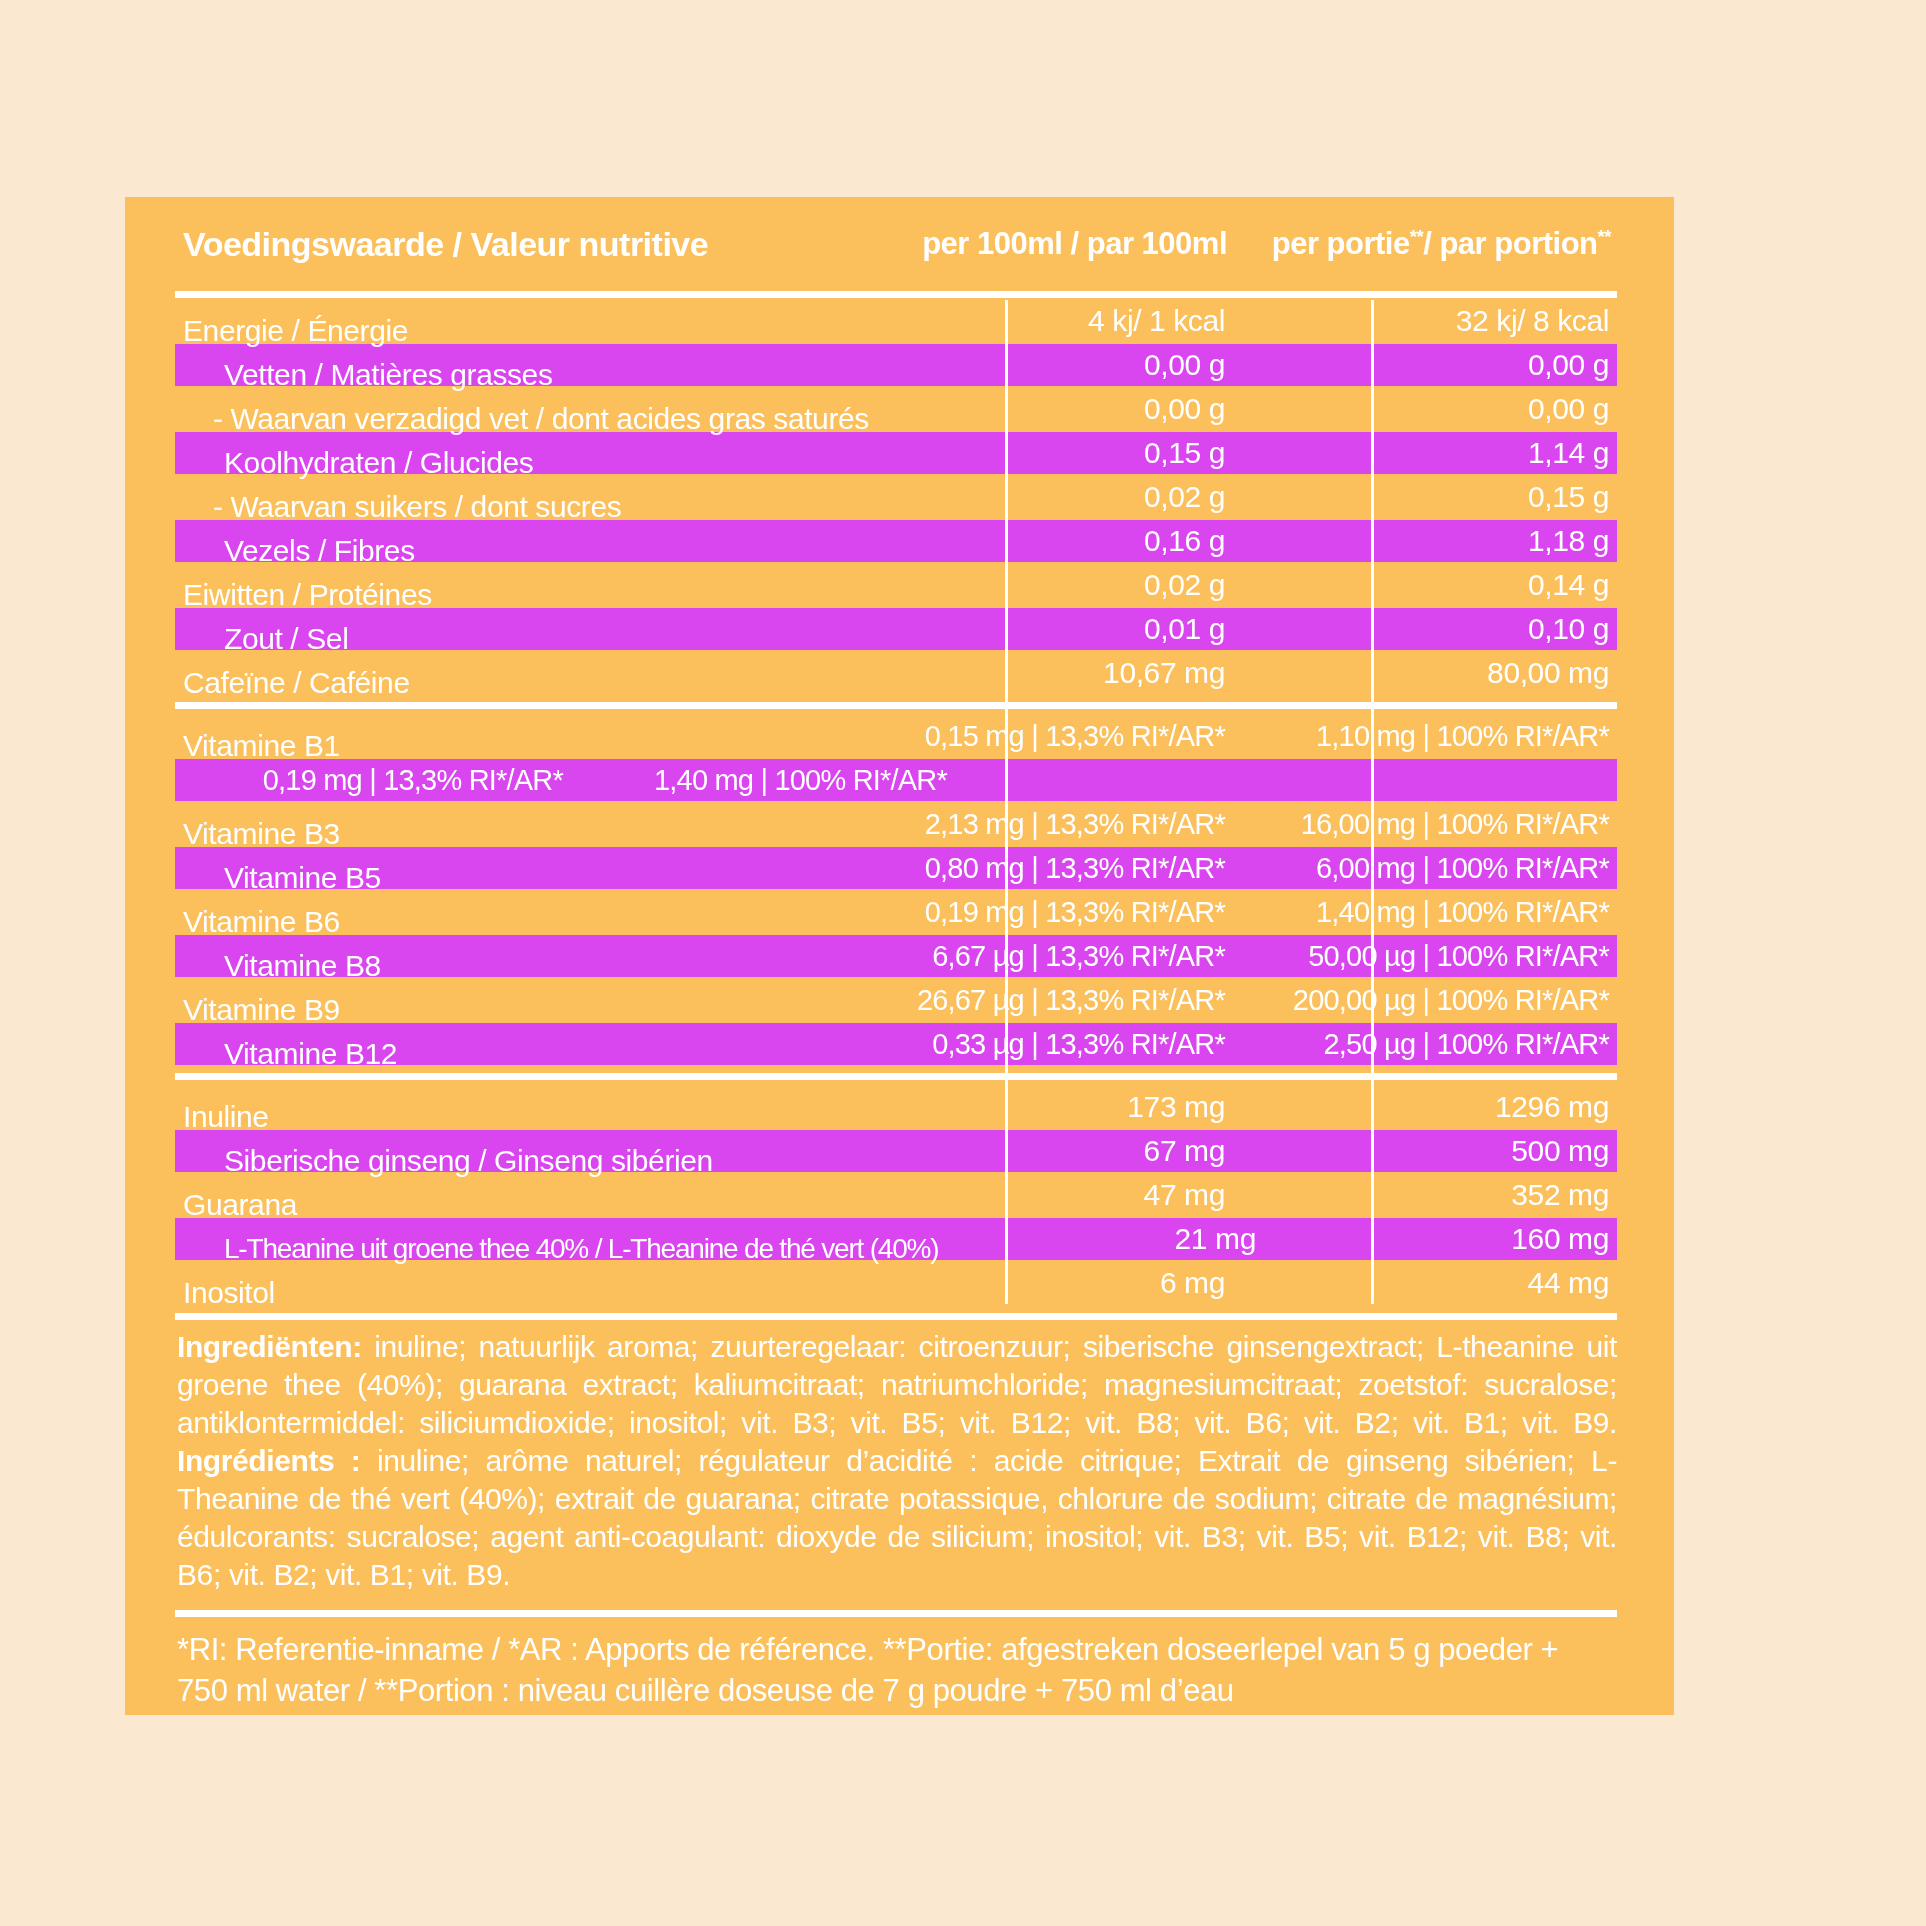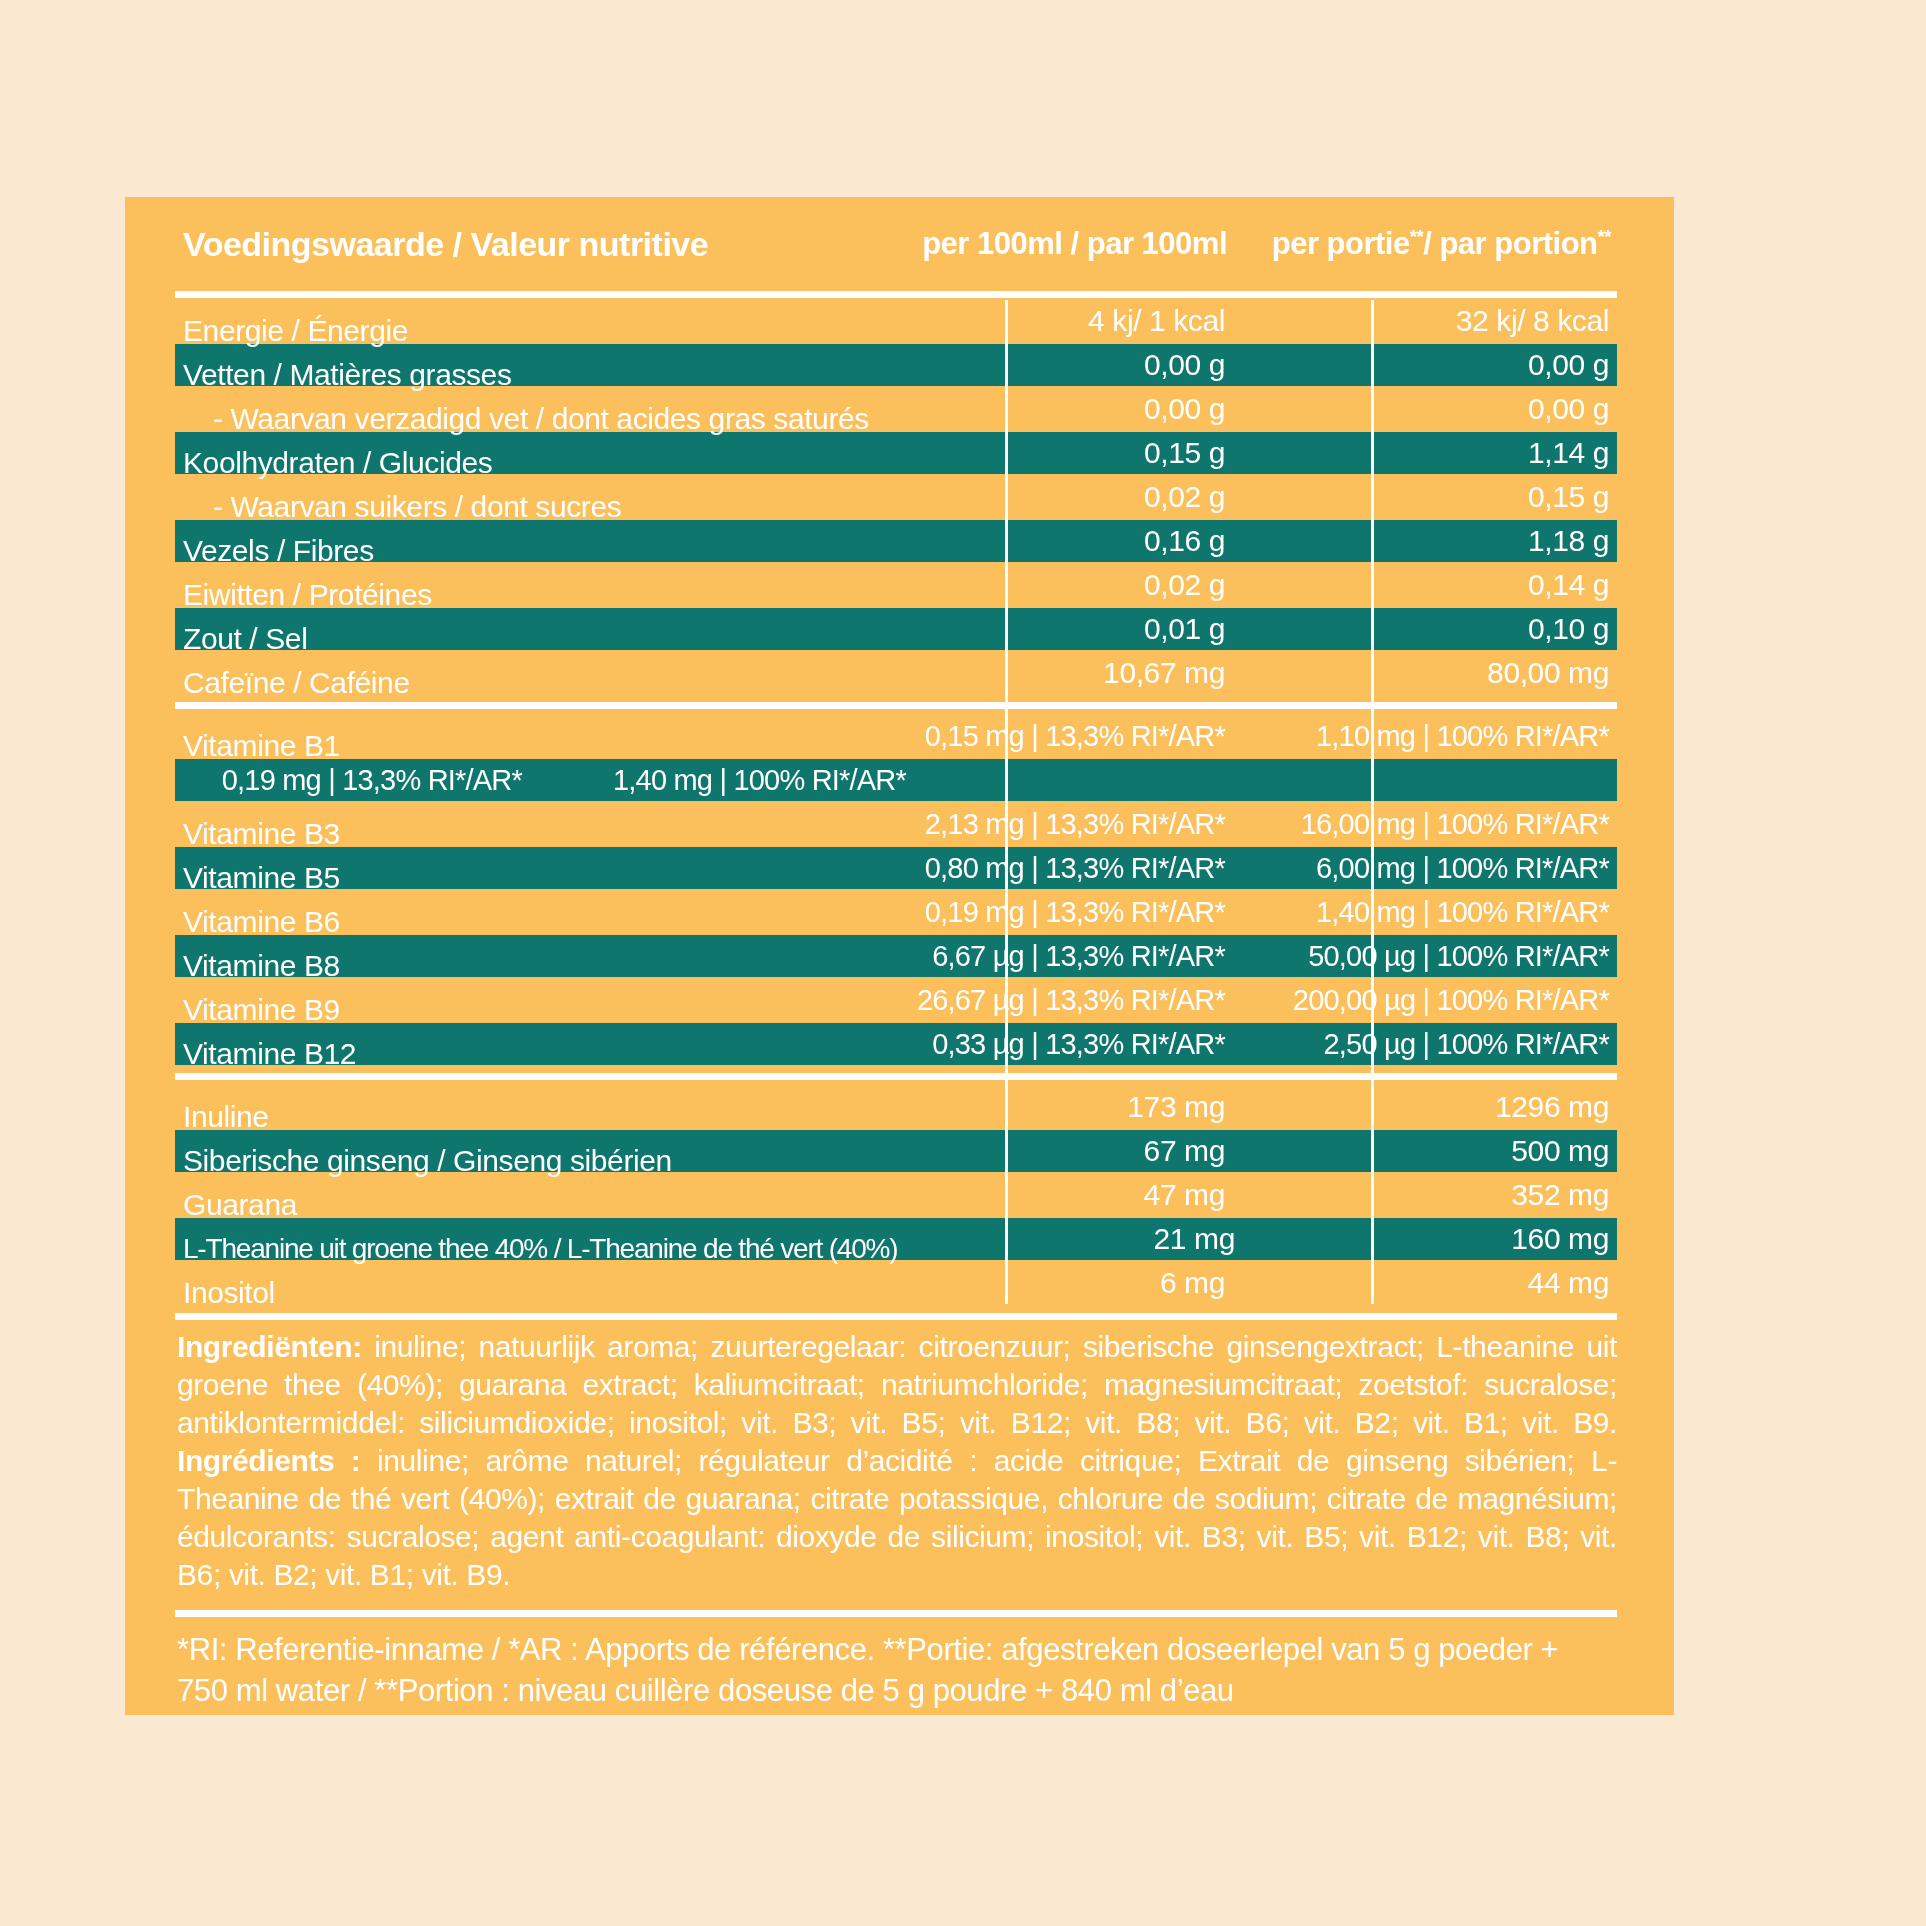--- a/index.html
+++ b/index.html
@@ -64,21 +64,21 @@
   .vline.v1 { left: 830px; }
   .vline.v2 { left: 1196px; }
   .row {
     display: flex;
     align-items: center;
     height: 42px;
     margin-top: 2px;
     font-size: 30px;
     letter-spacing: -0.4px;
   }
-  .row.dark { background: #0f766e; }
+  .row.dark { background: #d946ef; padding-left: 41px; }
   .c-label {
     flex: 1 1 auto;
     box-sizing: border-box;
     padding-left: 8px;
     white-space: nowrap;
     margin-top: 20px;
   }
   .c-label.indent { padding-left: 38px; }
   .c-label.tight { font-size: 28px; letter-spacing: -1.2px; }
   .c2 {
@@ -247,16 +247,16 @@
       <div class="c3">44 mg</div>
     </div>
   </div>
 
   <div class="hsep after-table"></div>
 
   <div class="ingredients"><b>Ingrediënten:</b><span>  inuline; natuurlijk aroma; zuurteregelaar: citroenzuur; siberische ginsengextract; L-theanine uit groene thee (40%); guarana extract; kaliumcitraat; natriumchloride; magnesiumcitraat; zoetstof: sucralose; antiklontermiddel: siliciumdioxide; inositol; vit. B3; vit. B5; vit. B12; vit. B8; vit. B6; vit. B2; vit. B1; vit. B9. </span><b>Ingrédients :</b><span> inuline;  arôme naturel; régulateur d’acidité : acide citrique; Extrait de ginseng sibérien; L-Theanine de thé vert (40%); extrait de guarana; citrate potassique, chlorure de sodium; citrate de magnésium;  édulcorants: sucralose; agent anti-coagulant: dioxyde de silicium; inositol; vit. B3; vit. B5; vit. B12; vit. B8; vit. B6; vit. B2; vit. B1; vit. B9.</span></div>
 
   <div class="hsep before-footnote"></div>
 
-  <div class="footnote">*RI: Referentie-inname / *AR : Apports de référence. **Portie: afgestreken doseerlepel van 5 g poeder + 750 ml water / **Portion : niveau cuillère doseuse de 5 g poudre + 840 ml d’eau</div>
+  <div class="footnote">*RI: Referentie-inname / *AR : Apports de référence. **Portie: afgestreken doseerlepel van 5 g poeder + 750 ml water / **Portion : niveau cuillère doseuse de 7 g poudre + 750 ml d’eau</div>
 
 </div>
 
 
 </body></html>

